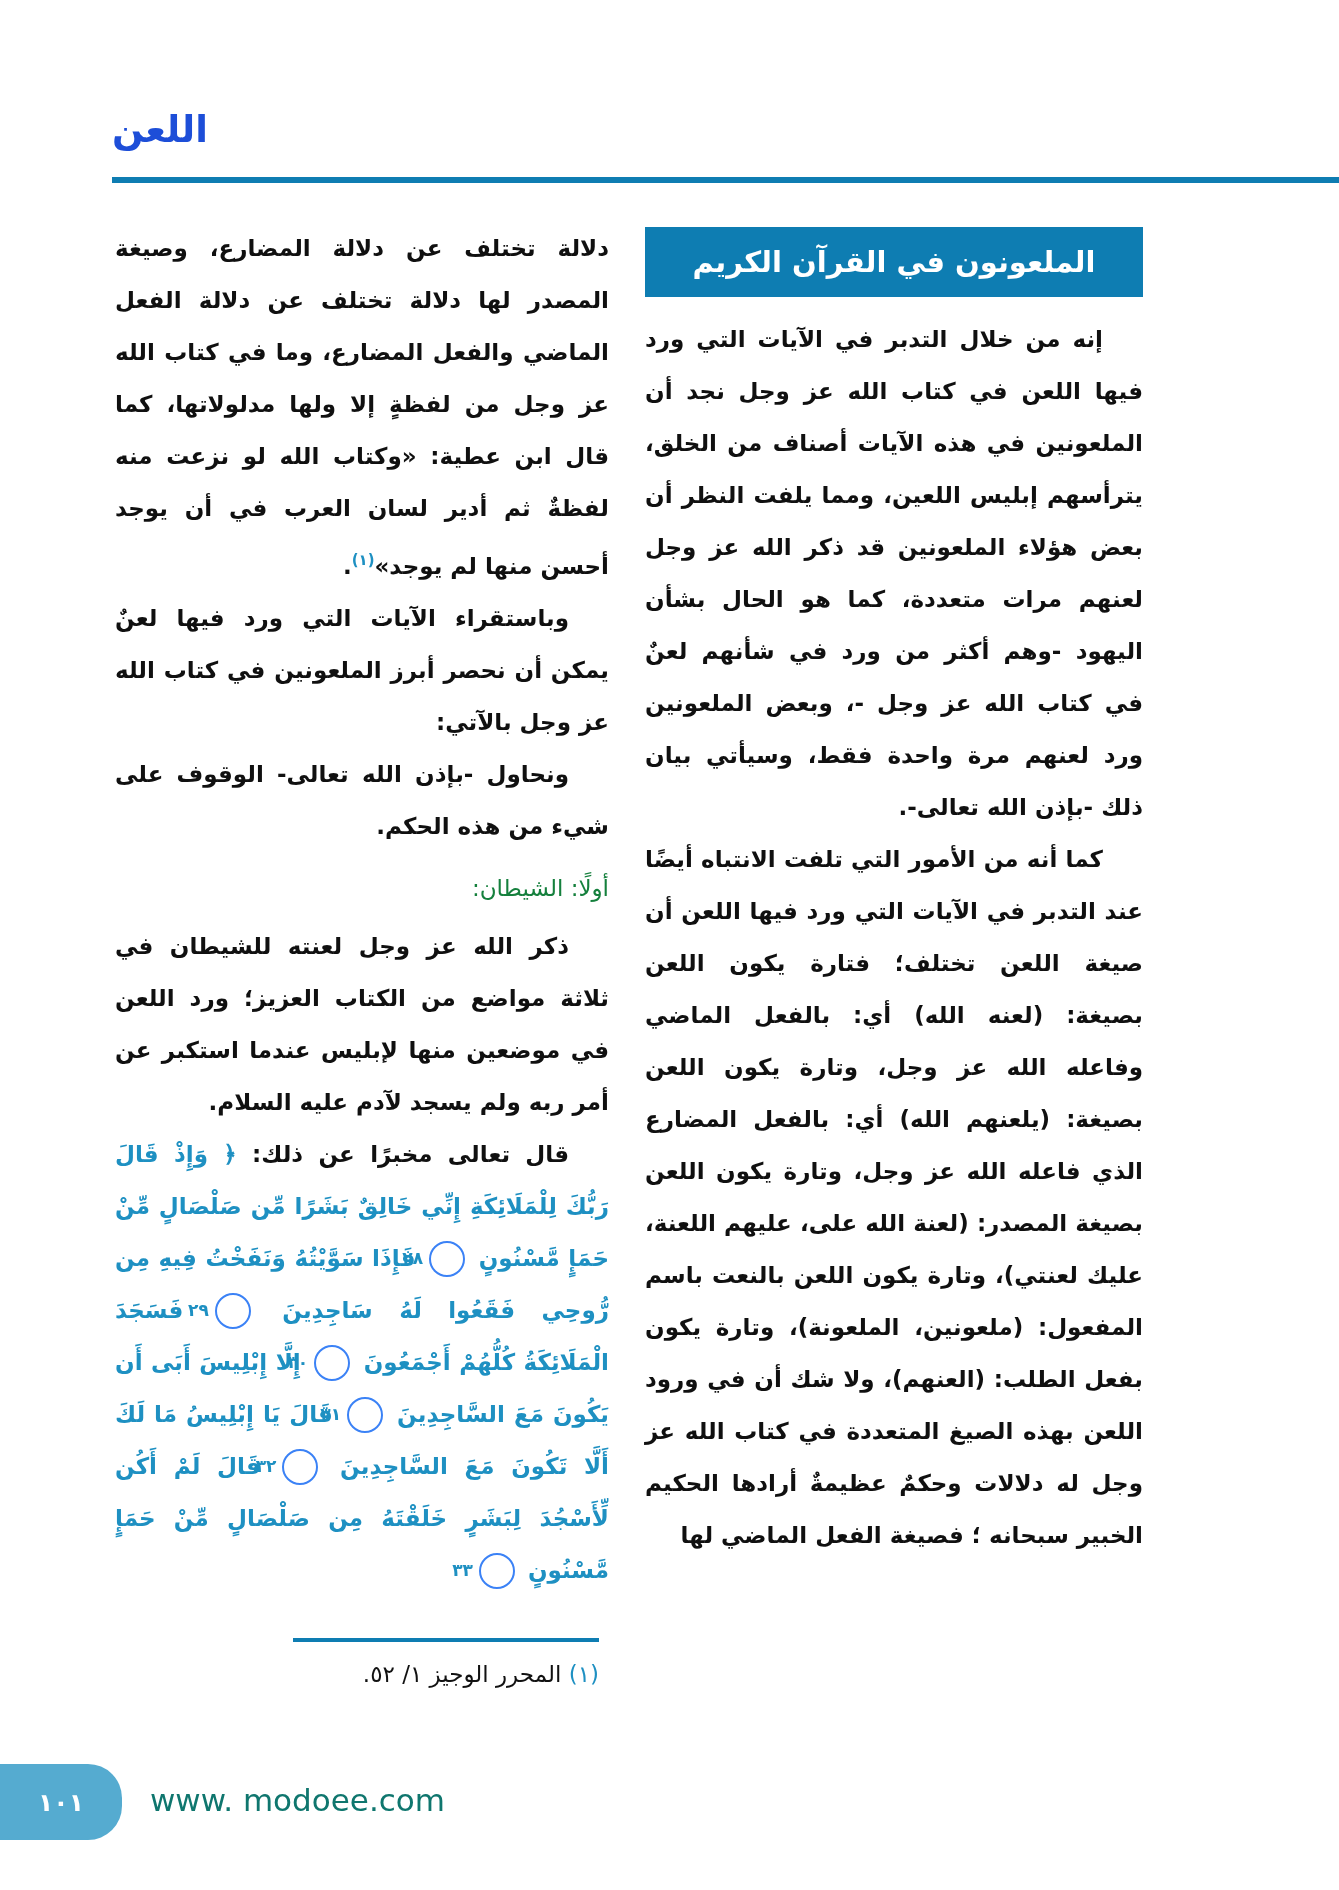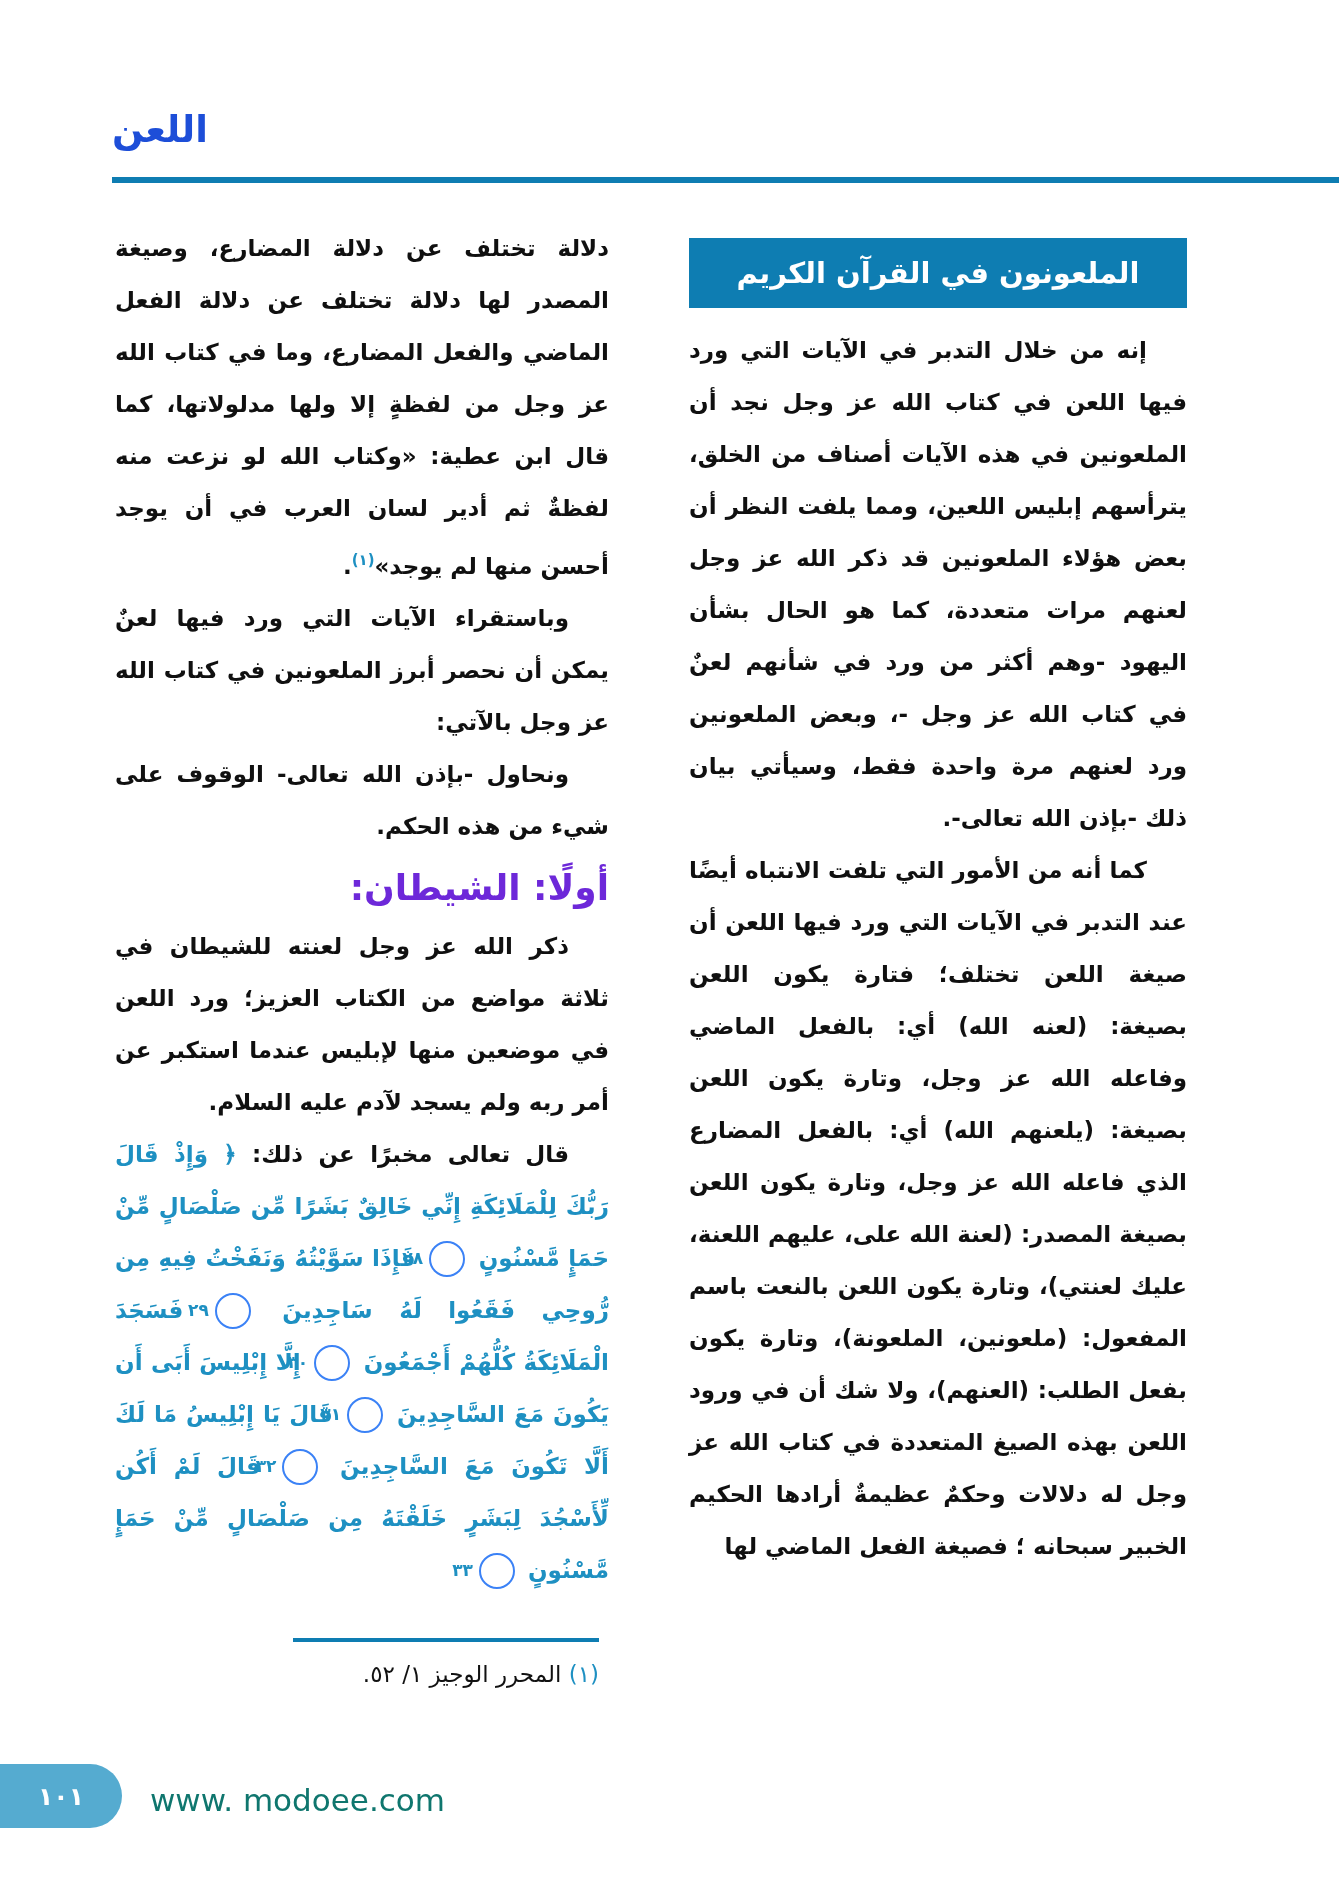--- a/index.html
+++ b/index.html
@@ -19,21 +19,21 @@
     direction:rtl;
   }
   .header-rule{
     position:absolute;left:112px;right:0;top:177px;height:6px;
     background:#0e7db2;
   }
 
   
   .col{position:absolute;direction:rtl;}
   .col-left{left:115px;top:222px;width:494px;}
-  .col-right{left:645px;top:238px;width:498px;margin-left:44px;}
+  .col-right{left:645px;top:227px;width:498px;}
 
   p.body-par{
     margin:0;
     font-size:23px;font-weight:bold;
     line-height:52px;
     text-align:justify;
     color:#101010;
   }
   p.indent{text-indent:40px;}
 
@@ -41,22 +41,22 @@
     background:#0e7db2;
     color:#ffffff;
     height:70px;
     display:flex;align-items:center;justify-content:center;
     font-size:29px;font-weight:bold;
     margin-bottom:16px;
   }
 
   .subheading{
     margin:10px 0 6px 0;
-    font-size:36px;font-weight:bold;
-    color:#6d28d9;
+    font-size:23px;font-weight:normal;
+    color:#15803d;
     line-height:52px;
   }
 
   .quran{color:#1e90c2;}
   .quran-open{color:#1e90c2;font-weight:bold;}
   .ayah-badge{
     display:inline-block;
     width:32px;height:32px;
     border:2px solid #3b82f6;
     border-radius:50%;
@@ -85,21 +85,21 @@
     margin:0 10px 0 0;
     font-size:23px;font-weight:normal;
     text-align:right;
     line-height:40px;
   }
   .footnote-marker{color:#1e90c2;}
 
   
   .page-pill{
     position:absolute;left:0;top:1764px;
-    width:122px;height:64px;
+    width:122px;height:76px;
     background:#55abd0;
     border-radius:0 34px 34px 0;
     color:#ffffff;
     display:flex;align-items:center;justify-content:center;
     font-size:25px;font-weight:bold;
     letter-spacing:4px;
     direction:rtl;
   }
   .website{
     position:absolute;left:150px;top:1782px;

